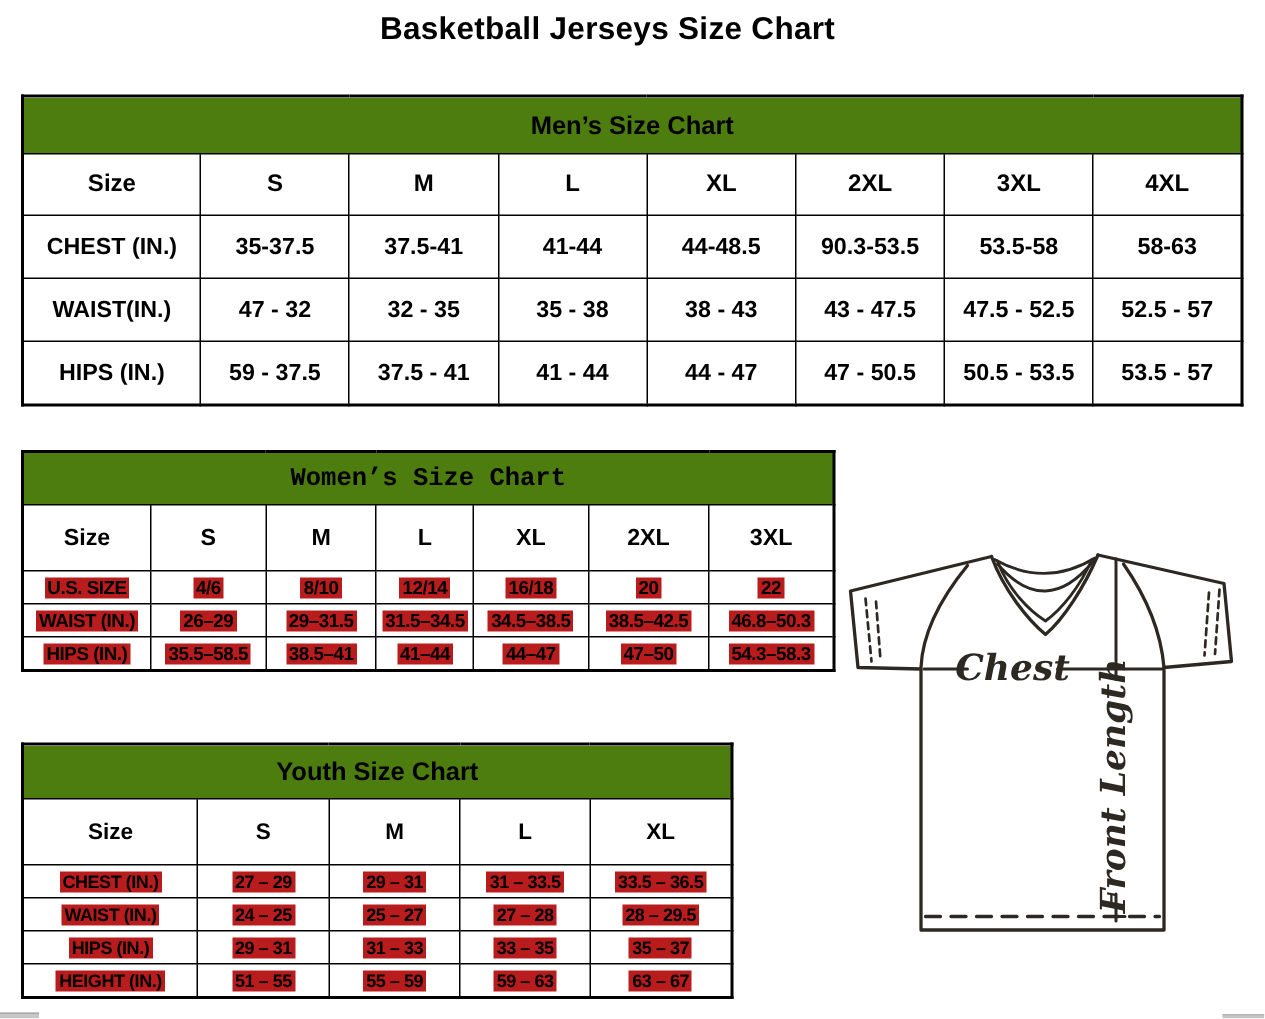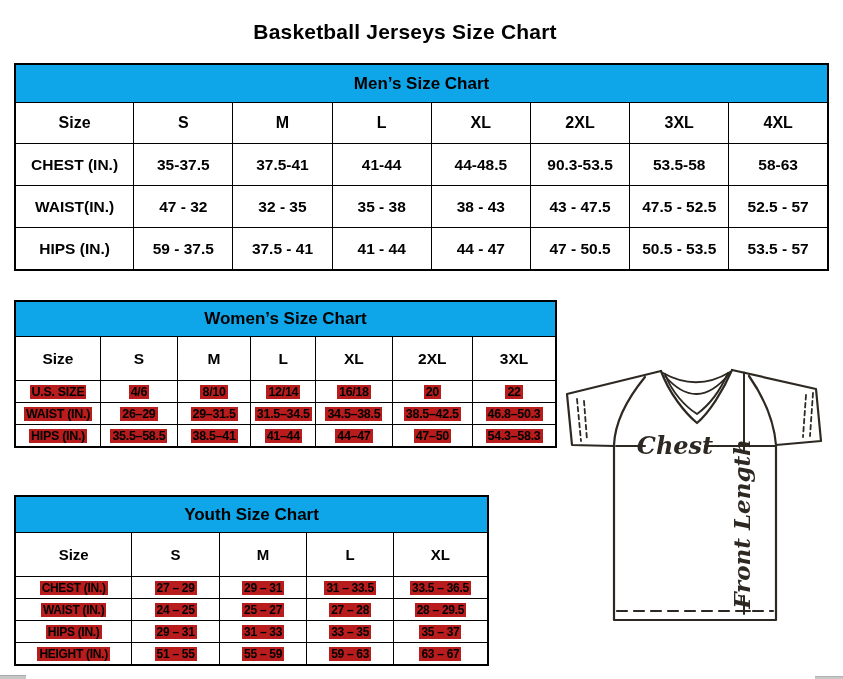--- a/index.html
+++ b/index.html
@@ -1,41 +1,41 @@
 <!DOCTYPE html>
 <html><head>
 <meta charset="utf-8">
 <style>
   html,body{margin:0;padding:0;background:#ffffff;}
   .canvas{
     position:relative;width:843px;height:679px;background:#ffffff;overflow:hidden;
     font-family:"Liberation Sans",sans-serif;color:#000;
   }
   .page-title{
-    position:absolute;left:0;top:20px;width:810px;text-align:center;
+    position:absolute;left:0;top:8px;width:810px;text-align:center;
     font-size:21px;font-weight:700;letter-spacing:0.2px;
   }
   .tbl{position:absolute;}
   .pos-mens{left:14px;top:63px;width:815px;}
   .pos-womens{left:14px;top:300px;width:543px;}
   .pos-youth{left:14px;top:495px;width:475px;}
 
   table.size-table{
     width:100%;border-collapse:collapse;table-layout:fixed;
     border:2.5px solid #000;font-weight:700;text-align:center;color:#000;
     font-family:"Liberation Sans",sans-serif;
   }
   table.size-table td{border:1.4px solid #000;padding:0;overflow:hidden;white-space:nowrap;}
-  td.band{background:#0ea5e9;}
+  td.band{background:#4d7c0f;}
 
   .t-mens td.band{height:37px;font-size:17px;}
   .t-mens tr.head td{height:40px;font-size:16px;}
   .t-mens tr.data td{height:41px;font-size:15.5px;}
 
-  .t-womens td.band{height:34px;font-size:17px;}
+  .t-womens td.band{height:34px;font-size:17px;font-family:Liberation Mono, monospace;}
   .t-womens tr.head td{height:43px;font-size:15.5px;}
   .t-womens tr.data td{height:21px;font-size:12.5px;letter-spacing:-0.3px;}
 
   .t-youth td.band{height:35px;font-size:17px;}
   .t-youth tr.head td{height:43px;font-size:15px;}
   .t-youth tr.data td{height:21px;font-size:12px;letter-spacing:-0.3px;}
 
   .t-womens tr.data .hl,.t-youth tr.data .hl{background:#b91c1c;padding:0 2px;}
 
   .jersey{position:absolute;left:557px;top:361px;width:280px;height:266px;}

